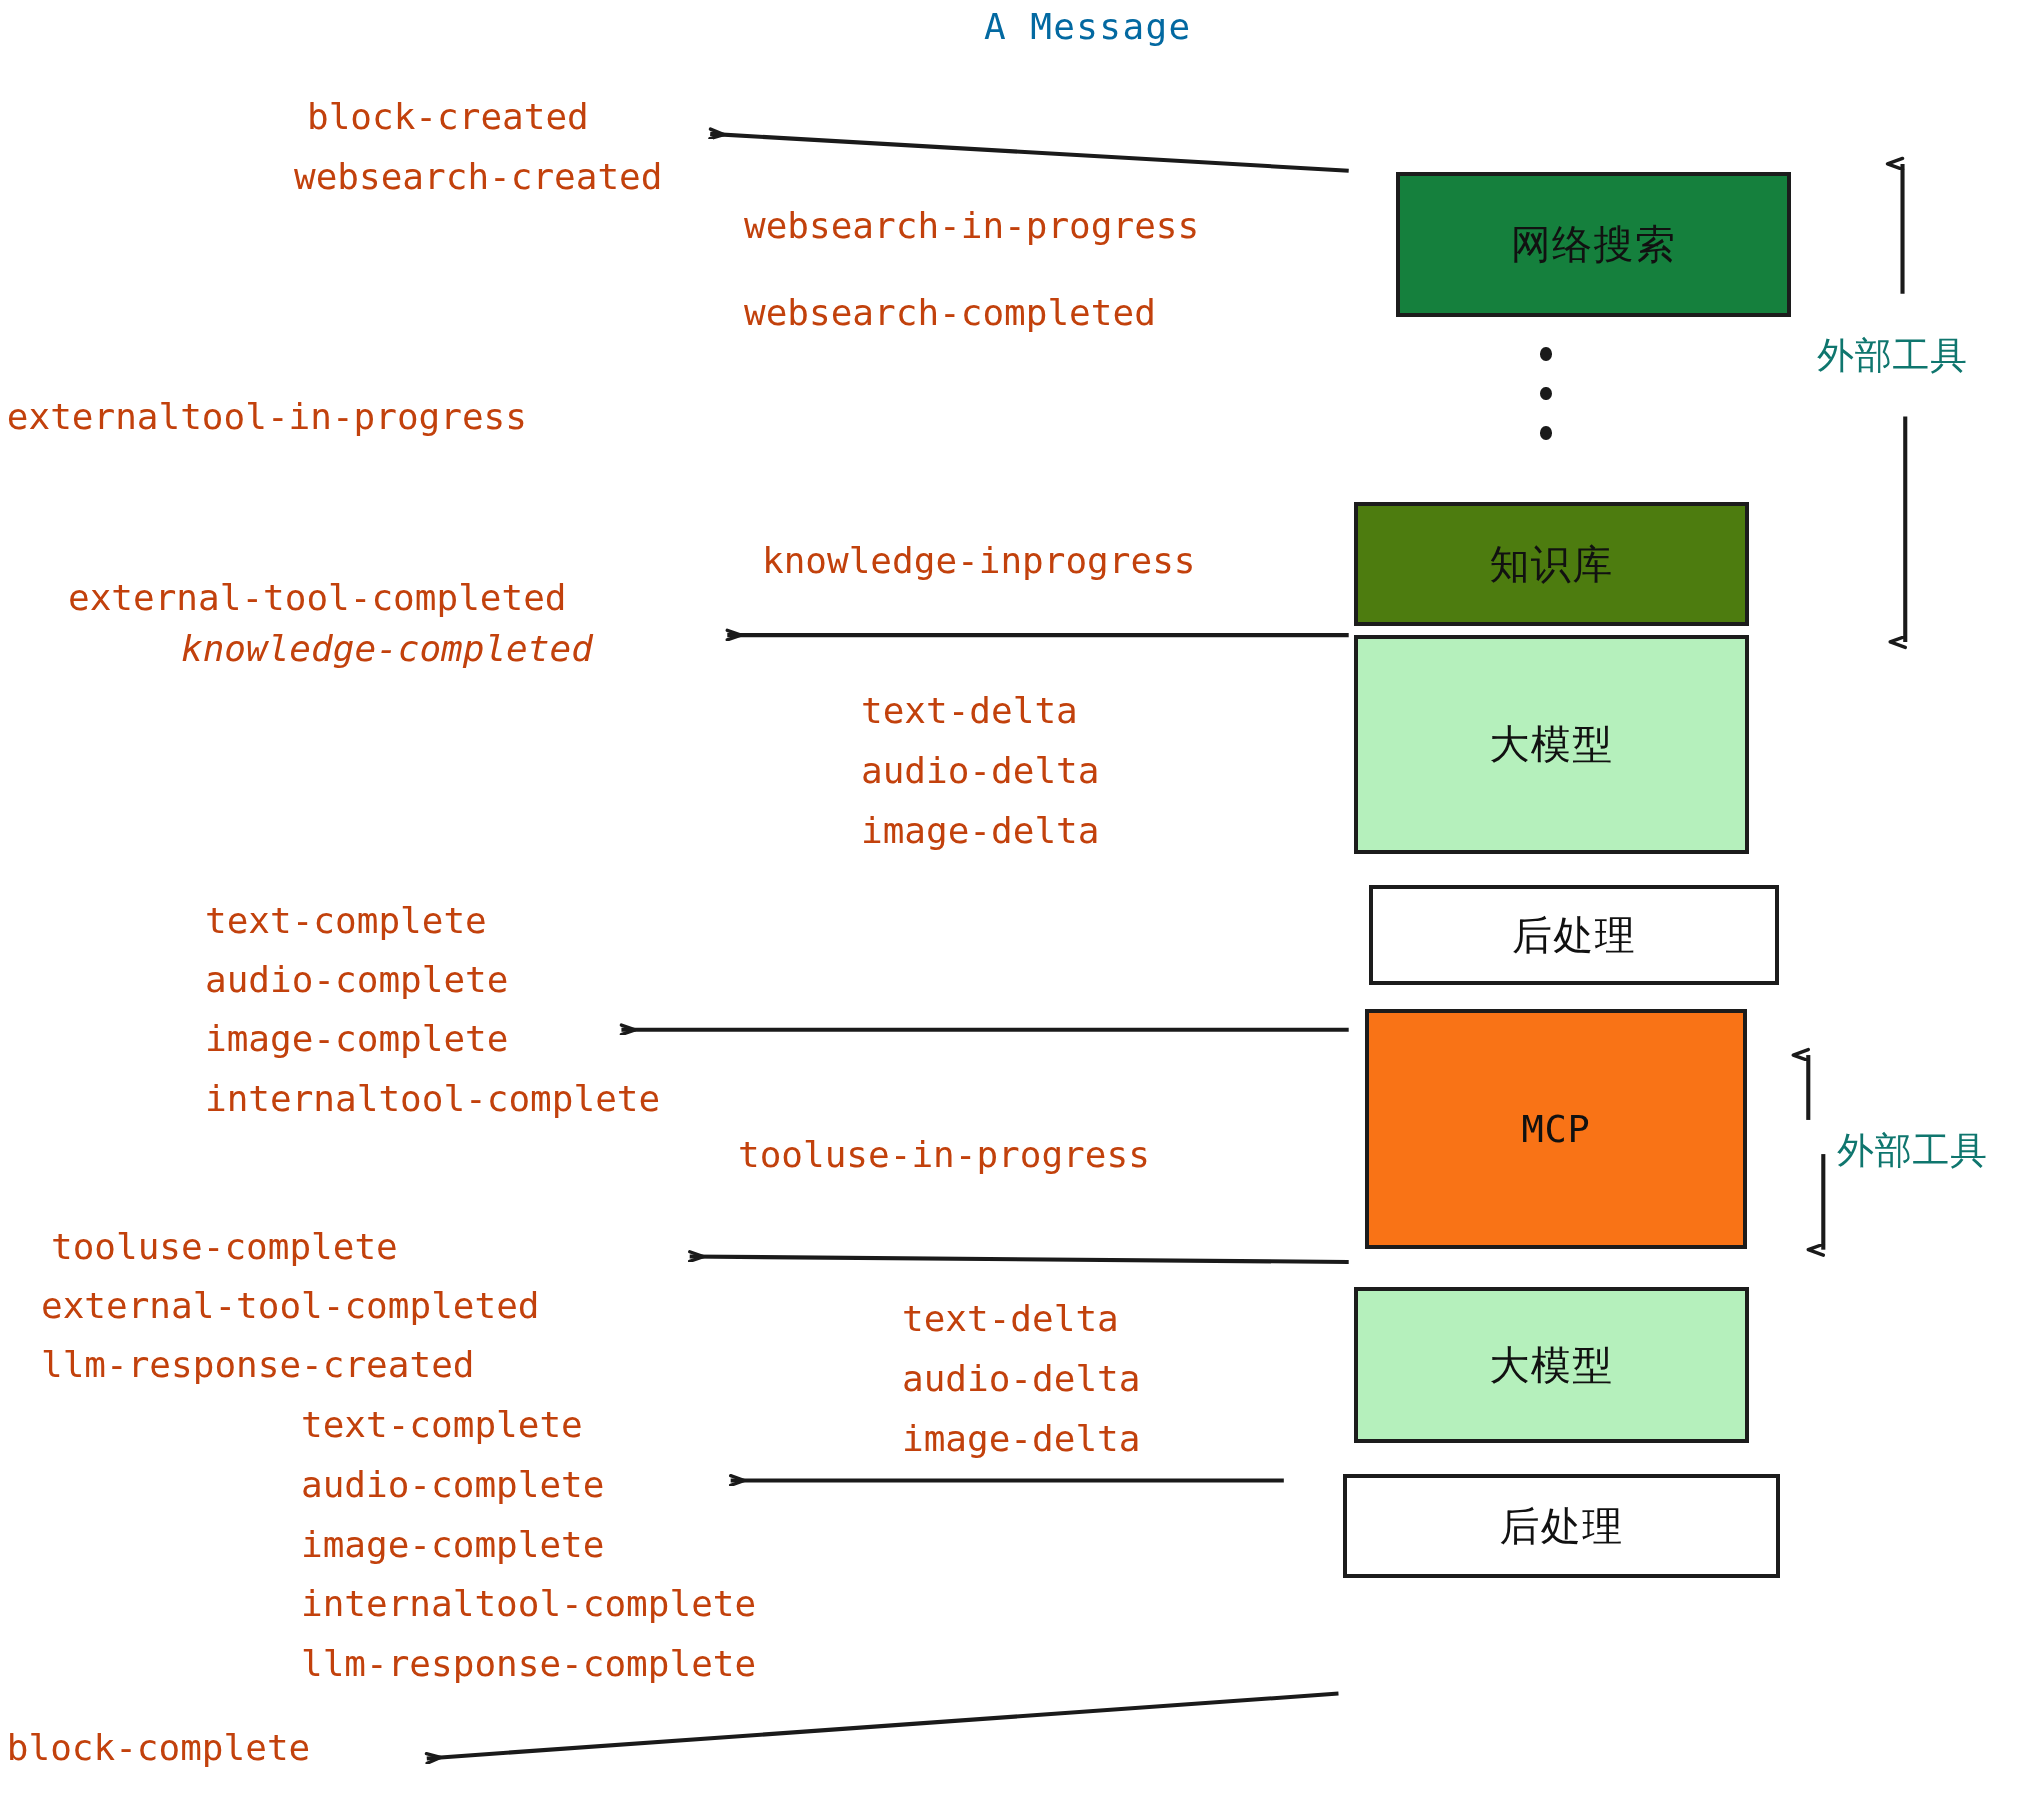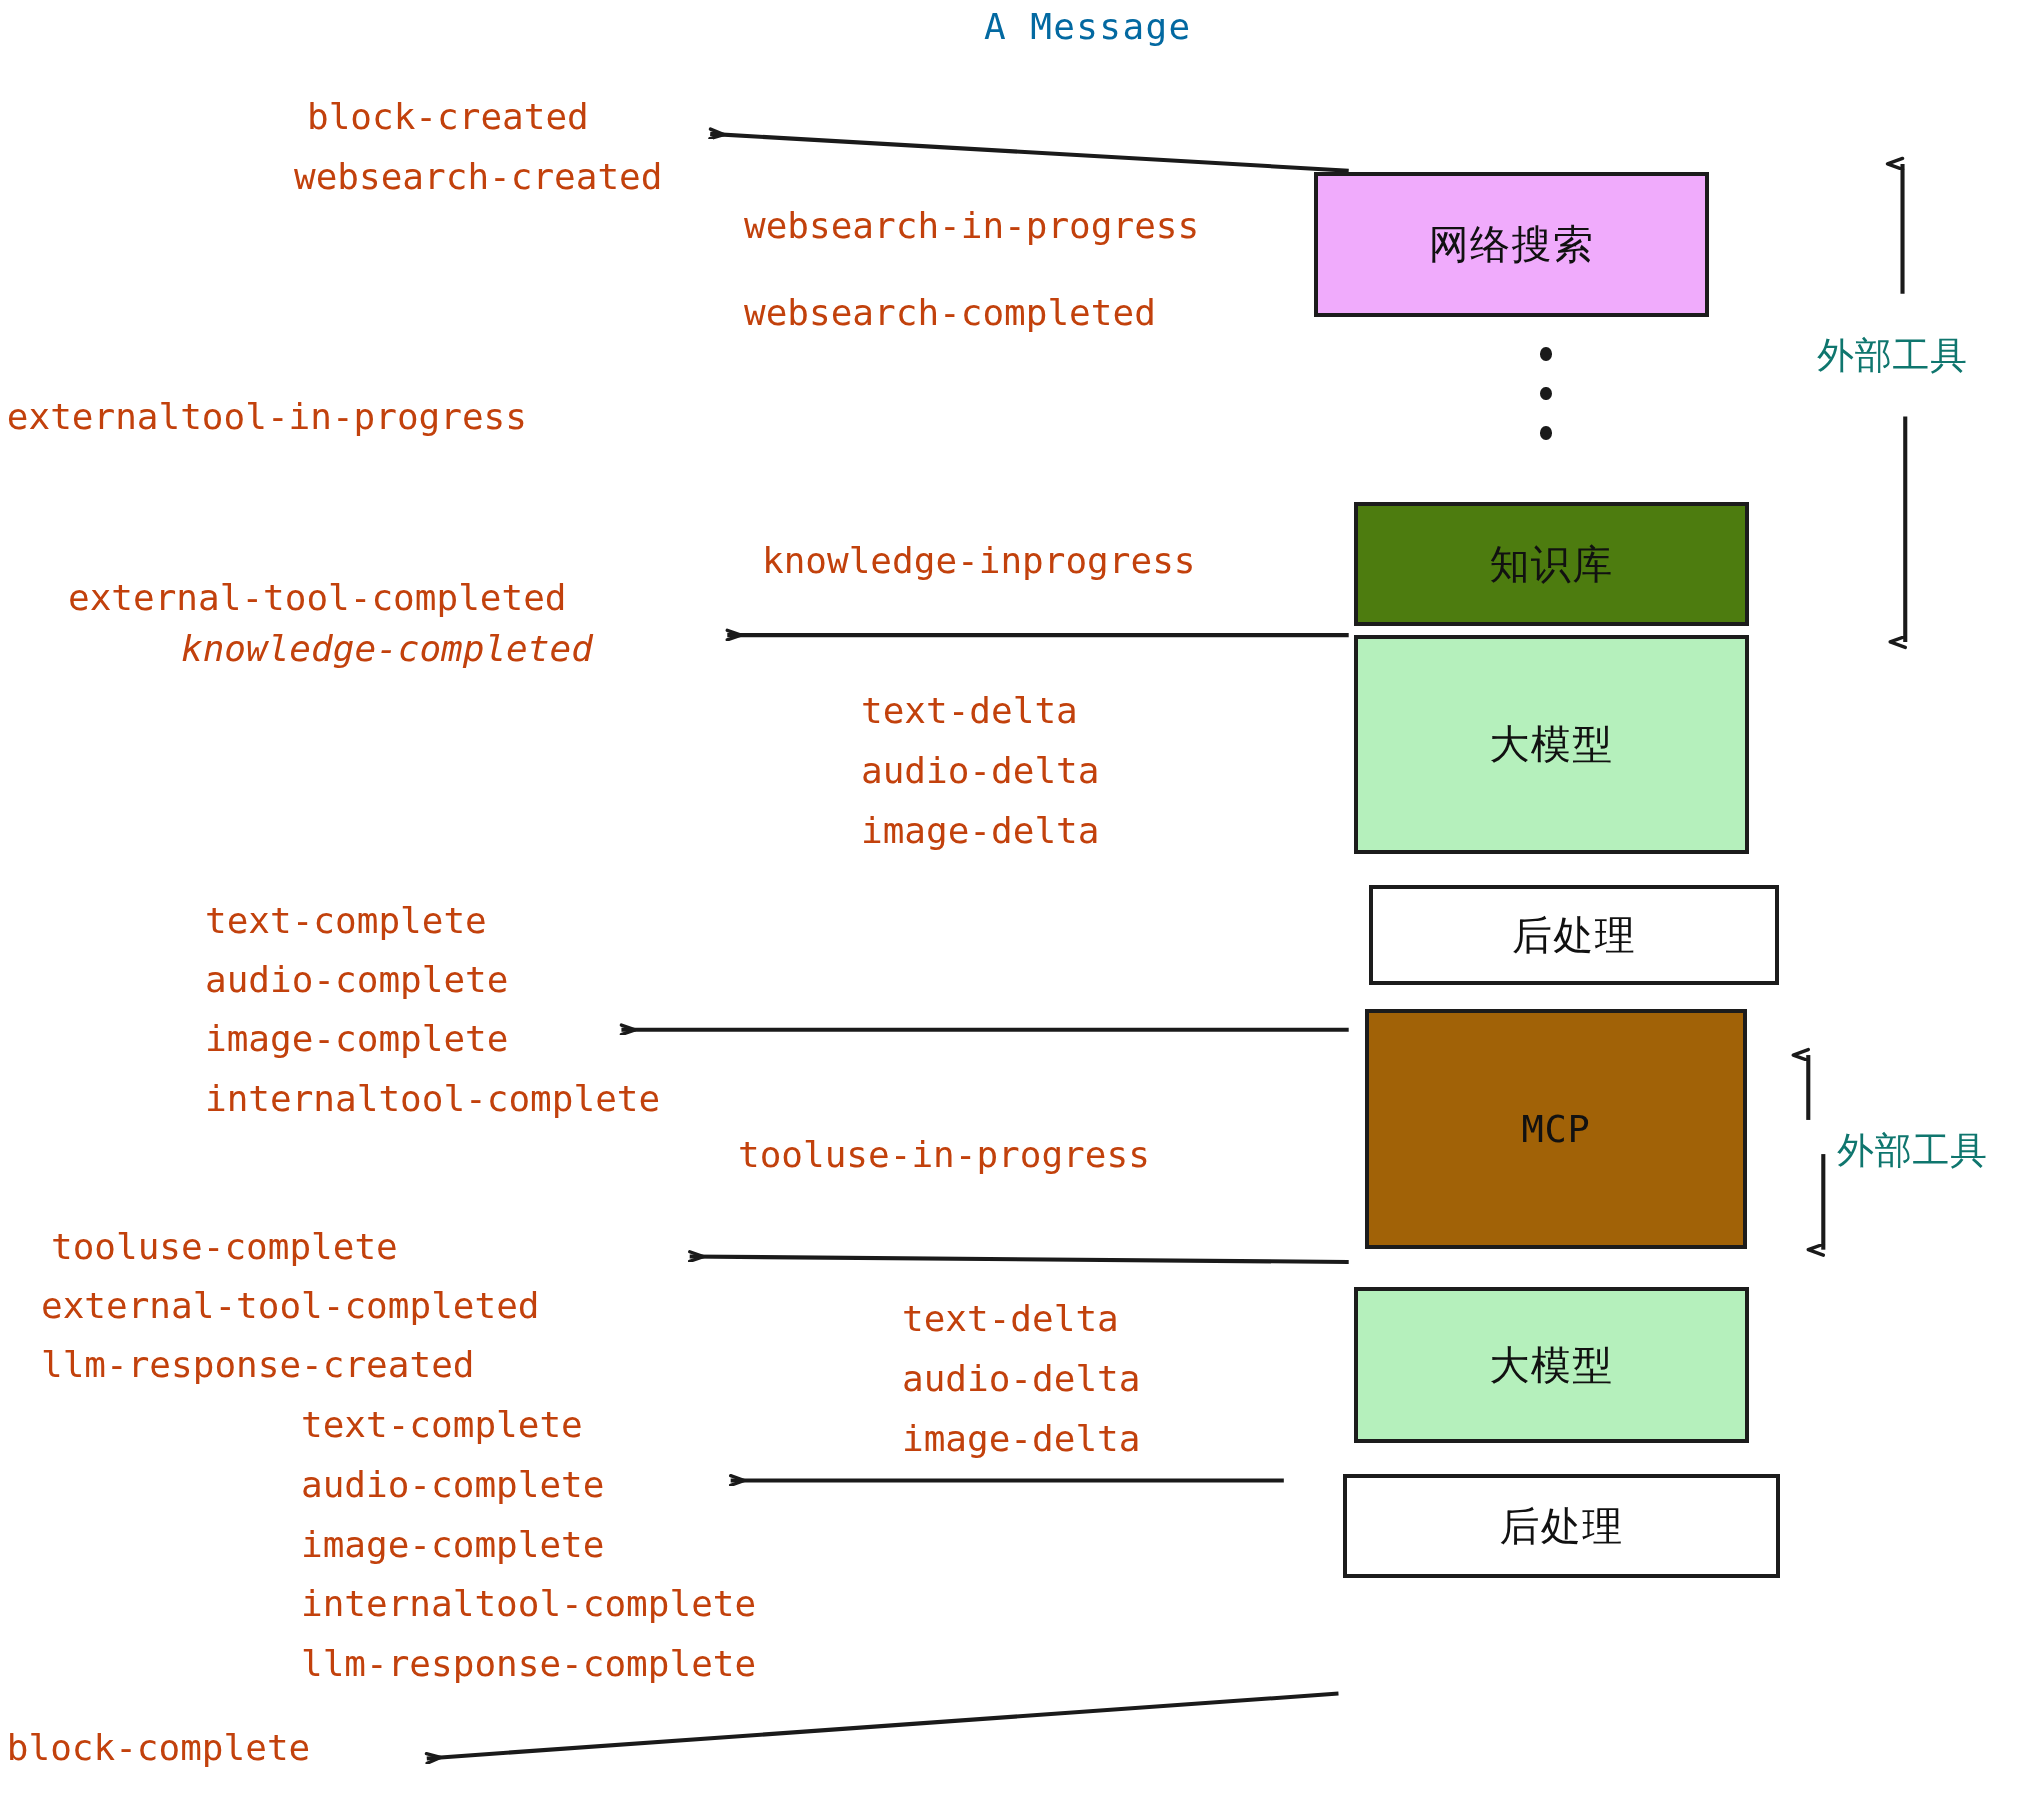--- a/index.html
+++ b/index.html
@@ -153,33 +153,33 @@
       <div class="evt" style="left: 902px; top: 1418px;">image-delta</div>
       <div class="evt" style="left: 301px; top: 1404px;">text-complete</div>
       <div class="evt" style="left: 301px; top: 1464px;">audio-complete</div>
       <div class="evt" style="left: 301px; top: 1524px;">image-complete</div>
       <div class="evt" style="left: 301px; top: 1583px;">internaltool-complete</div>
       <div class="evt" style="left: 301px; top: 1643px;">llm-response-complete</div>
       <div class="evt" style="left: 6.8px; top: 1727px;">block-complete</div>
     </div>
 
   <div id="nodes-layer">
-      <div class="node" style="left: 1314px; top: 172px; width: 395px; height: 145px; background: #f0abfc;">
+      <div class="node" style="left: 1396px; top: 172px; width: 395px; height: 145px; background: #15803d;">
         <span>网络搜索</span>
       </div>
       <div class="node" style="left: 1354px; top: 502px; width: 395px; height: 124px; background: #4d7c0f;">
         <span>知识库</span>
       </div>
       <div class="node" style="left: 1354px; top: 635px; width: 395px; height: 219px; background: rgb(181, 240, 188);">
         <span>大模型</span>
       </div>
       <div class="node" style="left: 1369px; top: 885px; width: 410px; height: 100px; background: rgb(255, 255, 255);">
         <span>后处理</span>
       </div>
-      <div class="node mcp" style="left: 1365px; top: 1009px; width: 382px; height: 240px; background: #a16207;">
+      <div class="node mcp" style="left: 1365px; top: 1009px; width: 382px; height: 240px; background: #f97316;">
         <span>MCP</span>
       </div>
       <div class="node" style="left: 1354px; top: 1287px; width: 395px; height: 156px; background: rgb(181, 240, 188);">
         <span>大模型</span>
       </div>
       <div class="node" style="left: 1343px; top: 1474px; width: 437px; height: 104px; background: rgb(255, 255, 255);">
         <span>后处理</span>
       </div>
     </div>
 

